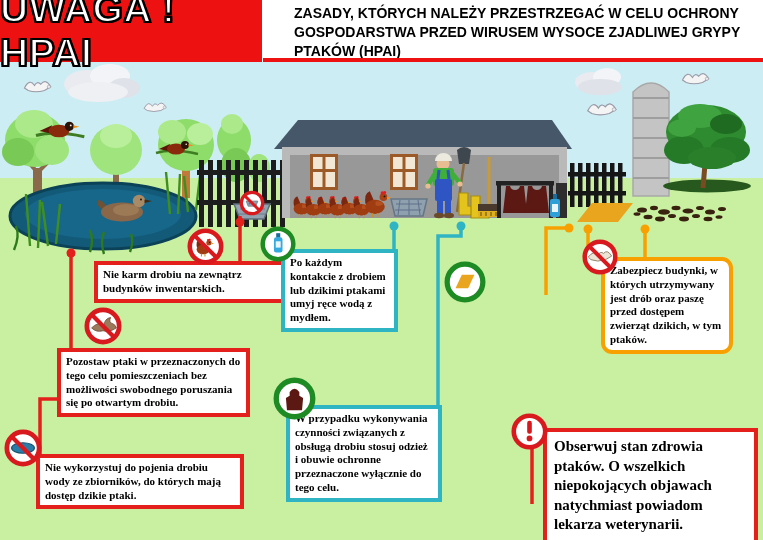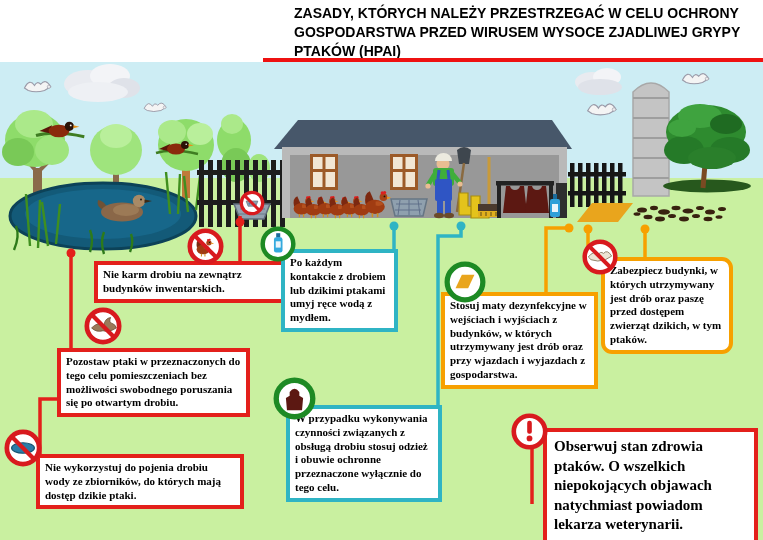--- a/index.html
+++ b/index.html
@@ -288,37 +288,38 @@
       <circle cx="240" cy="222" r="4.5" fill="#e3201b" stroke="none"></circle>
       <circle cx="71" cy="253" r="4.5" fill="#e3201b" stroke="none"></circle>
       <circle cx="394" cy="226" r="4.5" fill="#2fb4c4" stroke="none"></circle>
       <circle cx="461" cy="226" r="4.5" fill="#2fb4c4" stroke="none"></circle>
       <circle cx="569" cy="228" r="4.5" fill="#f7a000" stroke="none"></circle>
       <circle cx="588" cy="229" r="4.5" fill="#f7a000" stroke="none"></circle>
       <circle cx="645" cy="229" r="4.5" fill="#f7a000" stroke="none"></circle>
     </g>
   </svg>
 
+  <div class="banner" style="background-color: rgb(238, 17, 17);">
+    <span>UWAGA ! HPAI</span>
+  </div>
   <div class="title">ZASADY, KTÓRYCH NALEŻY PRZESTRZEGAĆ W CELU OCHRONY GOSPODARSTWA PRZED WIRUSEM WYSOCE ZJADLIWEJ GRYPY PTAKÓW (HPAI)</div>
   <div class="title-rule"></div>
 
   <div class="callout" style="left: 94px; top: 261px; width: 193px; border-color: rgb(227, 32, 27);">
     <span>Nie karm drobiu na zewnątrz budynków inwentarskich.</span></div>
 
   <div class="callout" style="left: 57px; top: 348px; width: 193px; border-color: rgb(227, 32, 27);">
     <span>Pozostaw ptaki w przeznaczonych do tego celu pomieszczeniach bez możliwości swobodnego poruszania się po otwartym drobiu.</span></div>
 
   <div class="callout" style="left: 36px; top: 454px; width: 208px; border-color: rgb(227, 32, 27);">
     <span>Nie wykorzystuj do pojenia drobiu wody ze zbiorników, do których mają dostęp dzikie ptaki.</span></div>
 
   <div class="callout" style="left: 281px; top: 249px; width: 117px; border-color: rgb(47, 180, 196);">
     <span>Po każdym kontakcie z drobiem lub dzikimi ptakami umyj ręce wodą z mydłem.</span></div>
 
-  <div class="callout" style="left: 441px; top: 292px; width: 157px; border-color: rgb(247, 160, 0);">
-    <span>Stosuj maty dezynfekcyjne w wejściach i wyjściach z budynków, w których utrzymywany jest drób oraz przy wjazdach i wyjazdach z gospodarstwa.</span></div>
 
   <div class="callout" style="left: 601px; top: 257px; width: 132px; border-color: rgb(247, 160, 0); border-radius: 11px;">
     <span>Zabezpiecz budynki, w których utrzymywany jest drób oraz paszę przed dostępem zwierząt dzikich, w tym ptaków.</span></div>
 
   <div class="callout" style="left: 286px; top: 405px; width: 156px; border-color: rgb(47, 180, 196);">
     <span>W przypadku wykonywania czynności związanych z obsługą drobiu stosuj odzież i obuwie ochronne przeznaczone wyłącznie do tego celu.</span></div>
 
   <div class="callout big" style="left: 543px; top: 428px; width: 215px; border-color: rgb(227, 32, 27);">
     <span>Obserwuj stan zdrowia ptaków. O wszelkich niepokojących objawach natychmiast powiadom lekarza weterynarii.</span></div>
 

